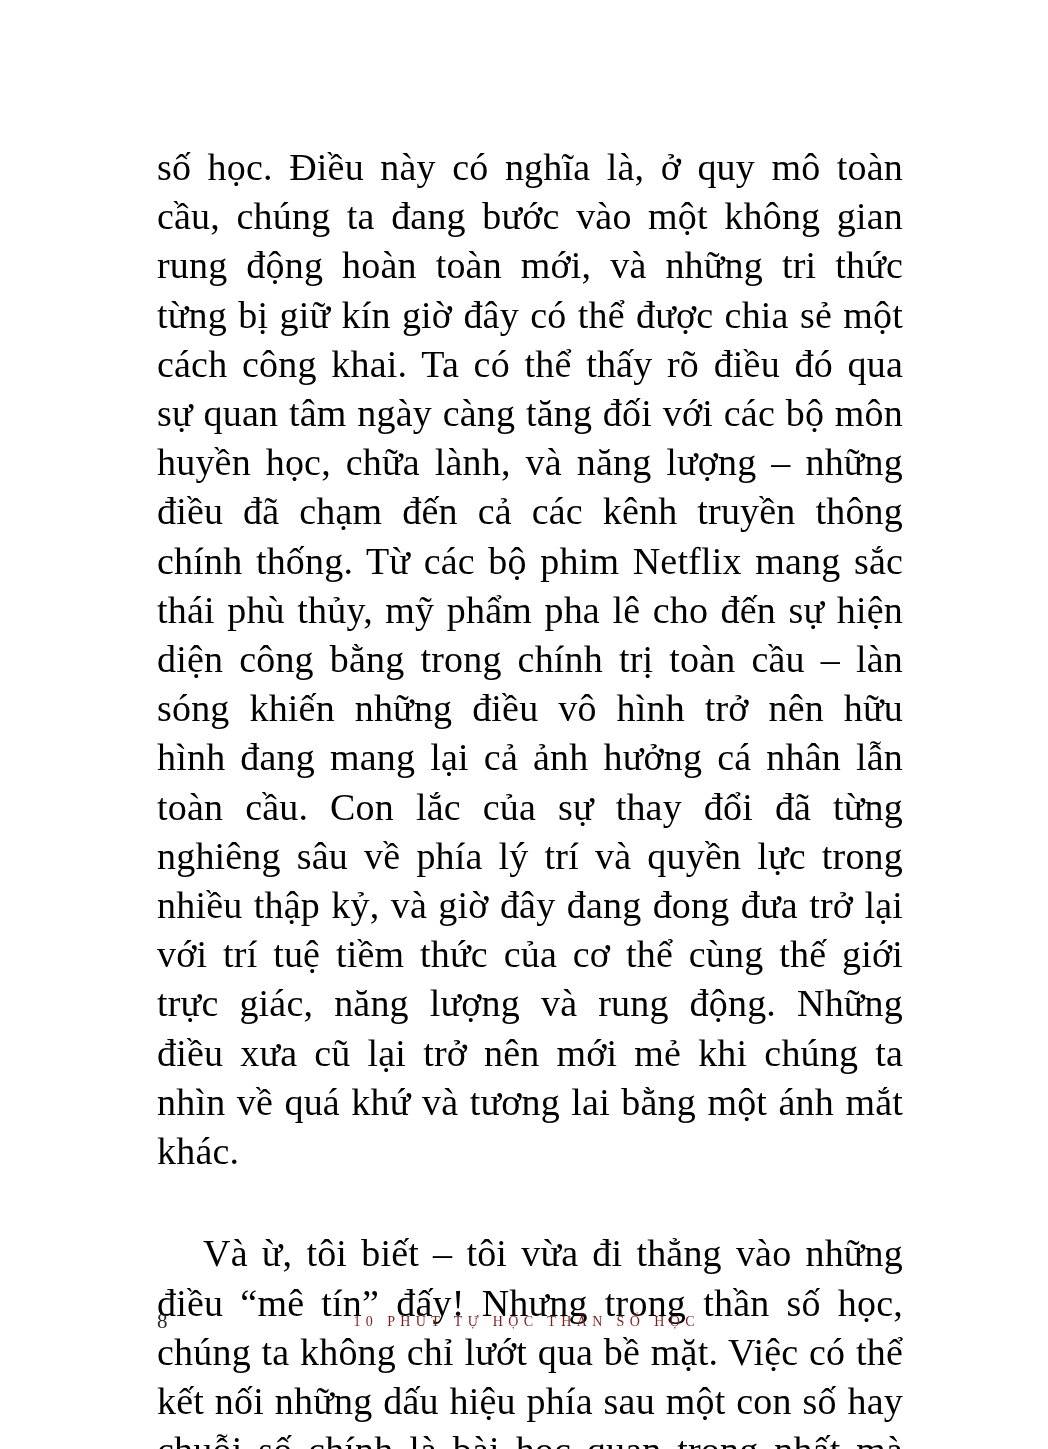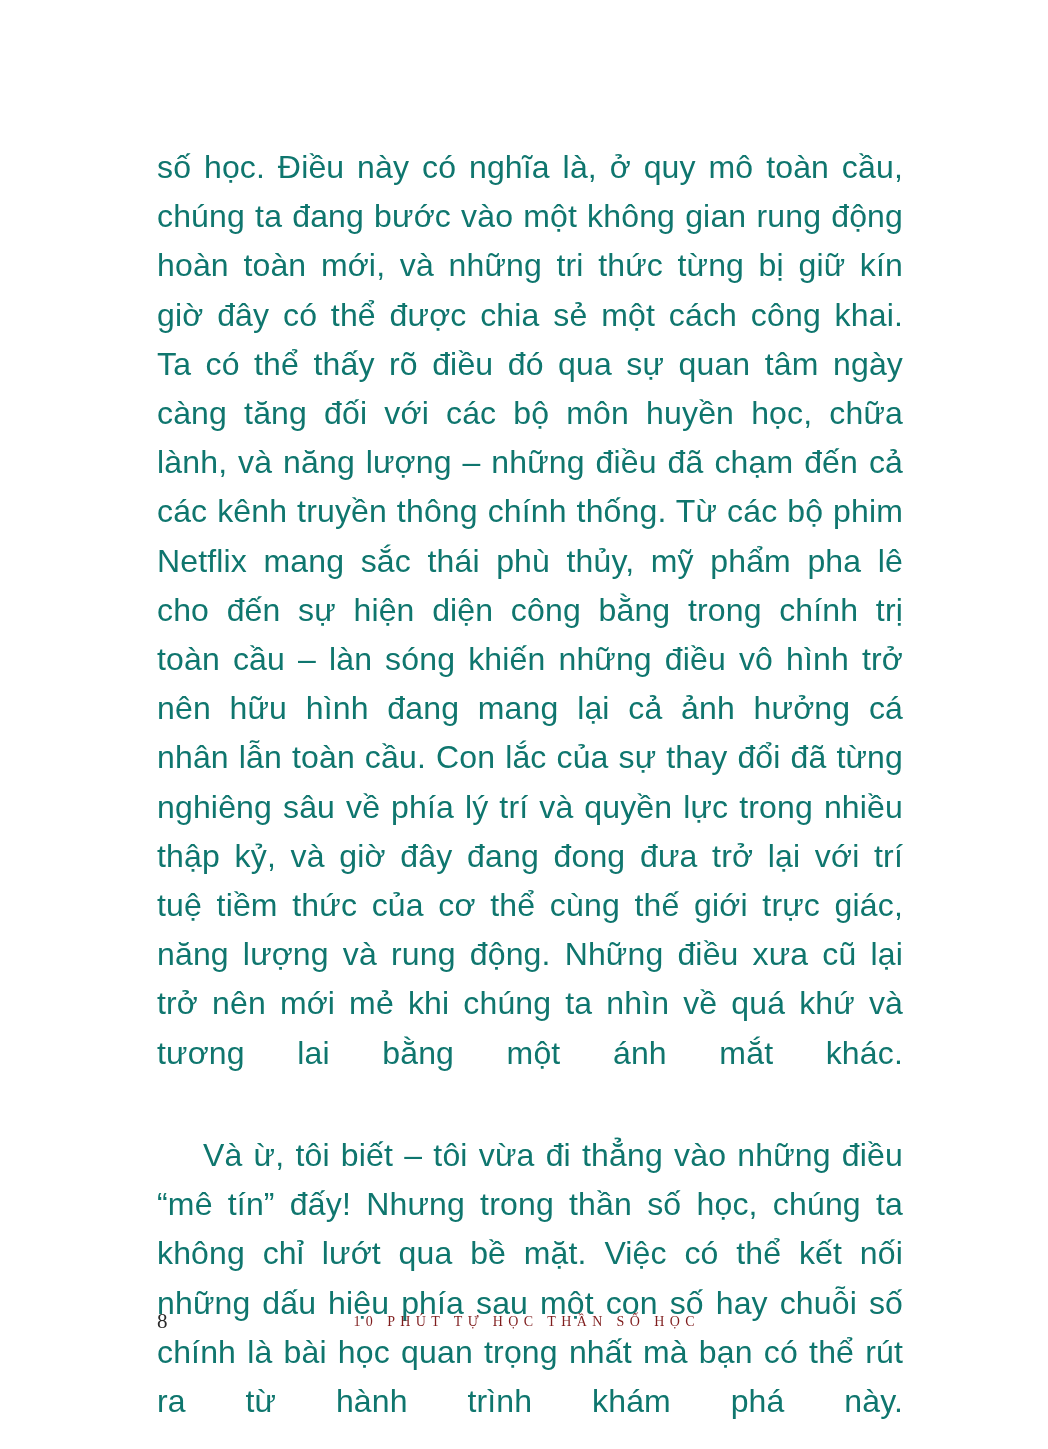--- a/index.html
+++ b/index.html
@@ -20,24 +20,24 @@
 
   .text-block {
     position: absolute;
     left: 157px;
     top: 143px;
     width: 746px;
   }
 
   .body-par {
     margin: 0;
-    font-family: Liberation Sans, sans-serif;
-    font-size: 32px;
+    font-family: Liberation Serif, serif;
+    font-size: 38px;
     line-height: 49.2px;
-    color: #0f766e;
+    color: #000000;
     text-align: justify;
     text-justify: inter-word;
     word-spacing: 0.02em;
     letter-spacing: 0.005em;
     -webkit-font-smoothing: antialiased;
   }
 
   .body-par.continued {
     text-indent: 0;
   }

